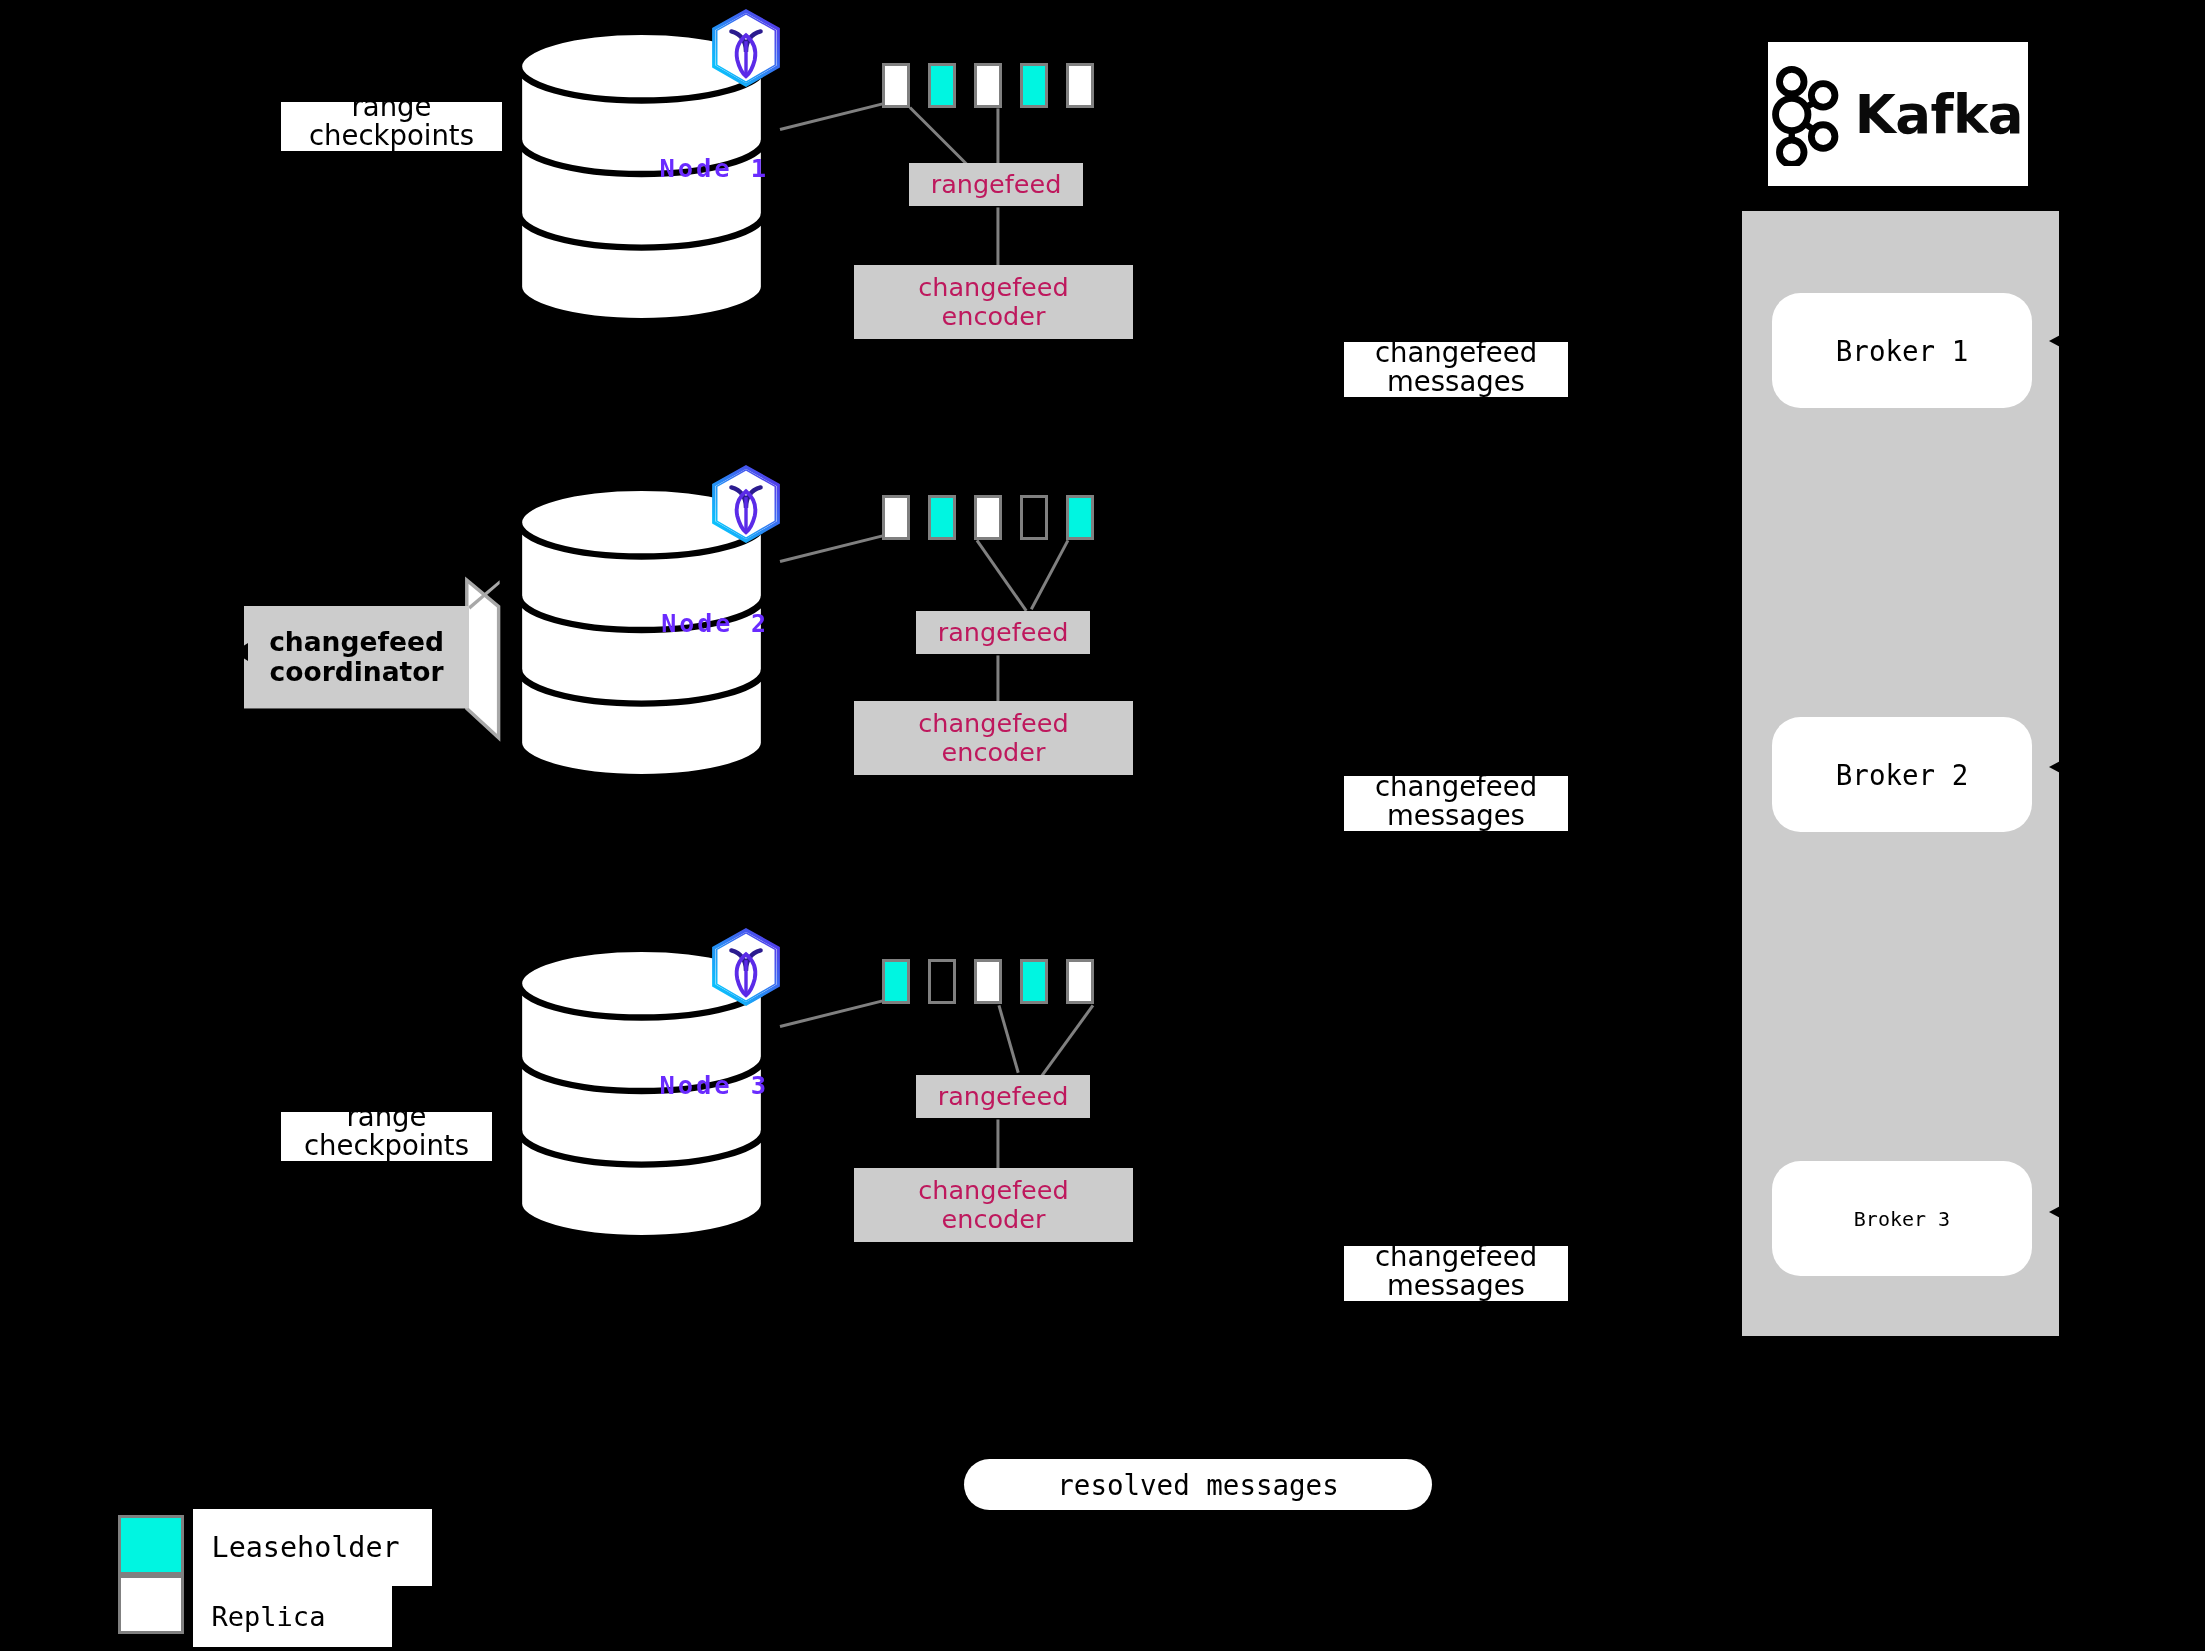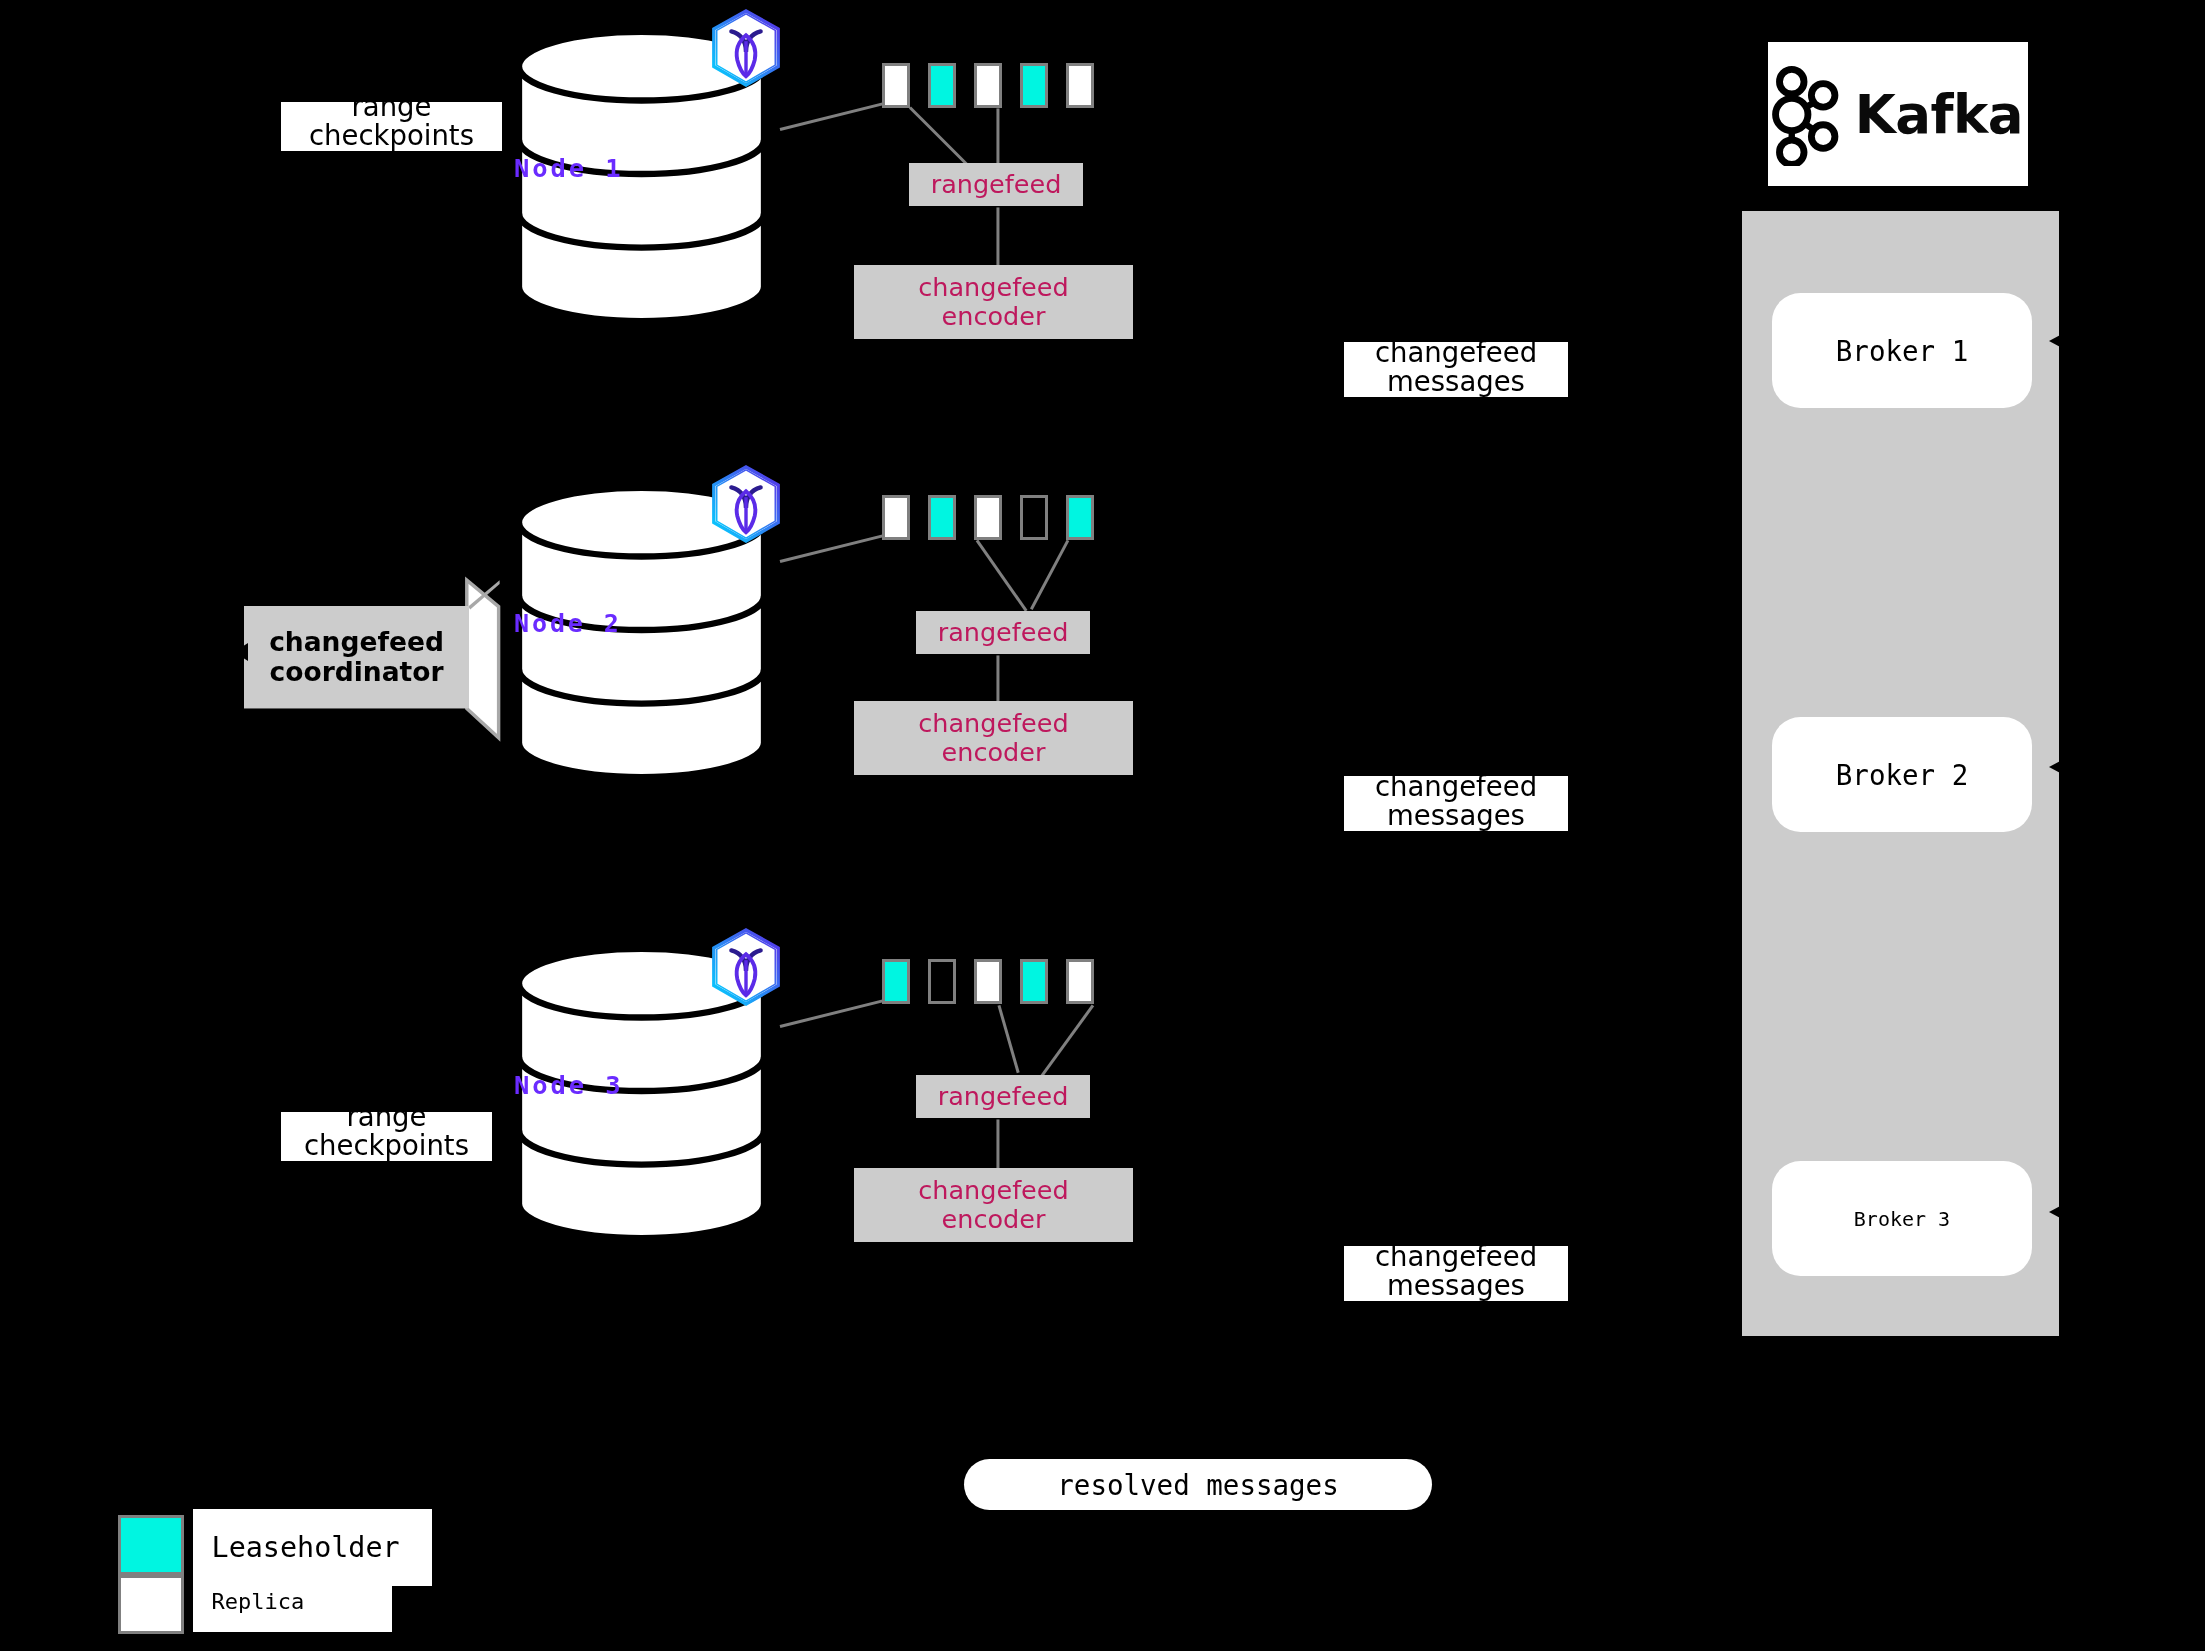--- a/index.html
+++ b/index.html
@@ -28,21 +28,21 @@
     font-family:"DejaVu Sans", sans-serif;
     display:flex;align-items:center;justify-content:center;
     text-align:center;line-height:1.14;
     white-space:pre;
   }
 
   
   .cyl{position:absolute;}
   .cyl svg{display:block;}
   .cyl-label{
-    position:absolute;left:0;right:0;text-align:left;
+    position:absolute;left:0;right:0;text-align:right;
     font-family:"DejaVu Sans Mono", monospace;
     font-weight:bold;color:#6A2BFF;
     letter-spacing:2.9px;
     white-space:pre;
   }
 
   
   .hexbadge{position:absolute;}
 
   
@@ -330,19 +330,19 @@
     <span>resolved messages</span>
   </div>
 
   <div class="legend" style="left:118px;top:1508px;width:304px;height:113px;">
     <div class="legend-swatch" style="left:0;top:7.4px;width:66px;height:60px;background:#00F5E1;"></div>
     <div class="legend-swatch" style="left:0;top:67px;width:66px;height:59px;background:#ffffff;"></div>
 
     <div class="legend-text" style="left:75px;top:1px;width:220px;height:77px;font-size:28.4px;padding-left:18.6px;">
       <span>Leaseholder</span>
     </div>
-    <div class="legend-text" style="left:75px;top:63px;width:180px;height:61px;font-size:22px;padding-left:18.6px;">
+    <div class="legend-text" style="left:75px;top:78px;width:180px;height:61px;font-size:27px;padding-left:18.6px;">
       <span>Replica</span>
     </div>
   </div>
 
 </div>
 
 
 </body></html>

